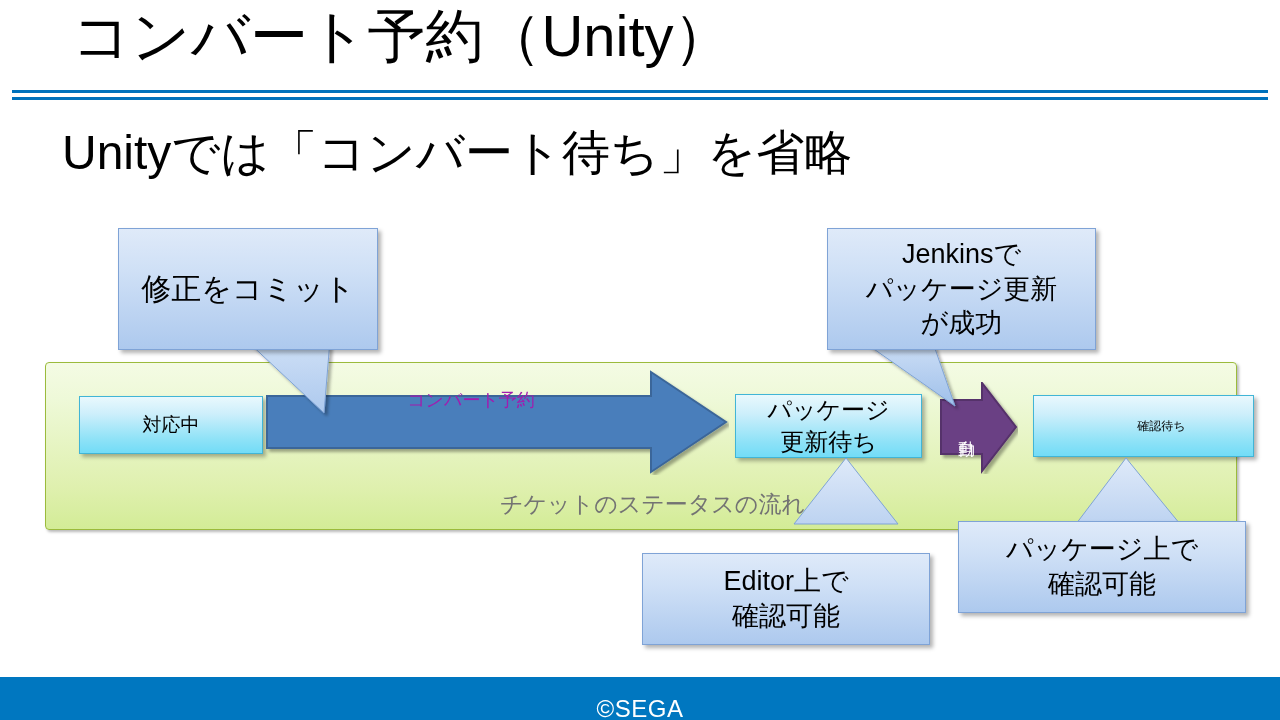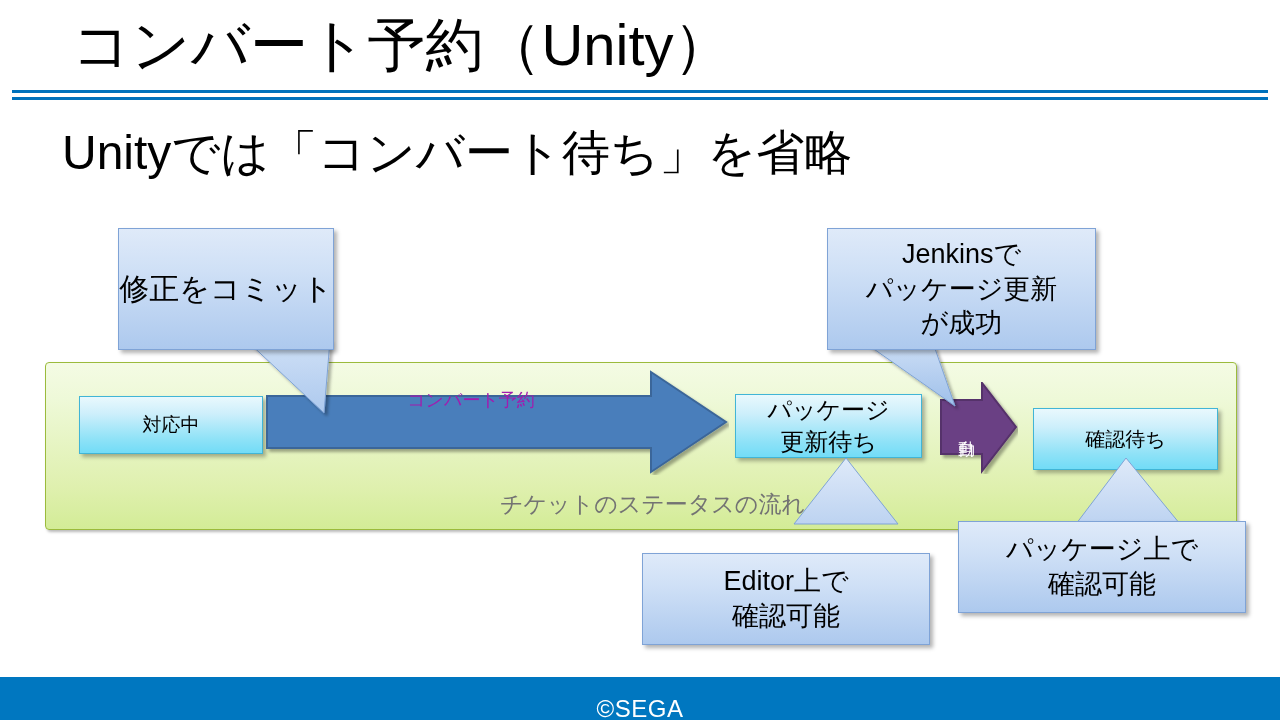--- a/index.html
+++ b/index.html
@@ -15,21 +15,21 @@
     width: 1280px;
     height: 720px;
     background: #ffffff;
     overflow: hidden;
   }
 
   
   .slide-title {
     position: absolute;
     left: 72px;
-    top: 9px;
+    top: 0;
     font-size: 58px;
     line-height: 1.25;
     color: #000000;
     white-space: nowrap;
     letter-spacing: 0px;
   }
   .title-rule-top {
     position: absolute;
     left: 12px;
     top: 90px;
@@ -87,21 +87,21 @@
     display: flex;
     align-items: center;
     justify-content: center;
     text-align: center;
     color: #000000;
     font-size: 19px;
     line-height: 1.35;
   }
   #box-taiou    { left: 79px;   top: 396px; width: 182px; height: 56px; }
   #box-package  { left: 735px;  top: 394px; width: 185px; height: 62px; font-size: 24px; }
-  #box-kakunin  { left: 1033px; top: 408px; width: 183px; height: 60px; font-size: 20px; }
+  #box-kakunin  { left: 1033px; top: 395px; width: 183px; height: 60px; font-size: 12px; padding-left: 36px; }
 
   
   .blue-arrow {
     position: absolute;
     left: 266px;
     top: 370px;
     width: 463px;
     height: 105px;
   }
   .blue-arrow svg { display: block; }
@@ -155,21 +155,21 @@
     color: #000000;
     line-height: 1.28;
     box-sizing: border-box;
   }
   .callout .tail {
     position: absolute;
     overflow: visible;
   }
 
   #callout-commit { left: 118px; top: 228px; width: 300px; height: 190px; }
-  #callout-commit .bubble { width: 216px; height: 122px; font-size: 30px; }
+  #callout-commit .bubble { width: 260px; height: 122px; font-size: 30px; }
 
   #callout-jenkins { left: 827px; top: 228px; width: 290px; height: 185px; }
   #callout-jenkins .bubble { width: 269px; height: 122px; font-size: 27px; }
 
   #callout-editor { left: 642px; top: 452px; width: 300px; height: 165px; }
   #callout-editor .bubble { left: 0; top: 69px; width: 288px; height: 92px; font-size: 27px; margin-top: 32px; }
 
   #callout-pkgue { left: 958px; top: 452px; width: 300px; height: 165px; }
   #callout-pkgue .bubble { left: 0; top: 69px; width: 288px; height: 92px; font-size: 27px; }
 

